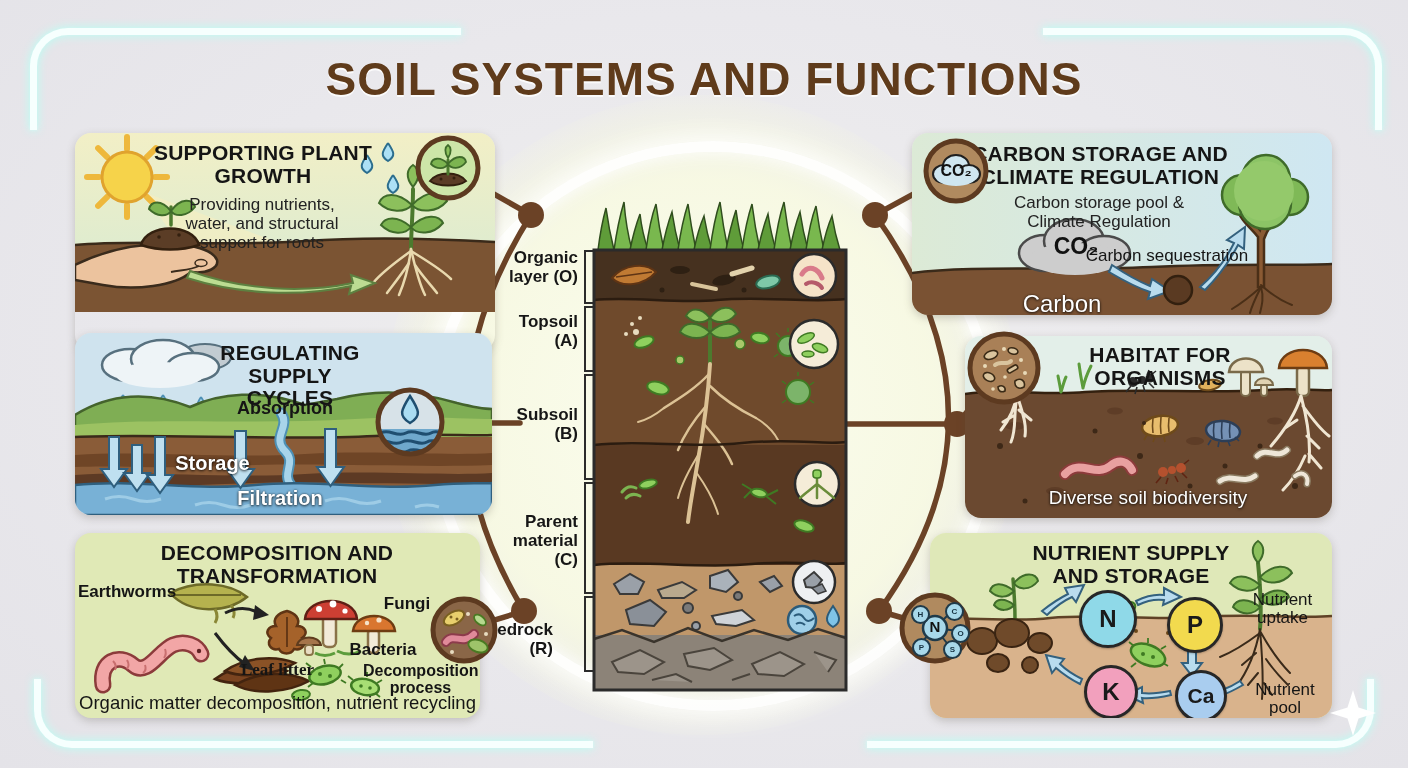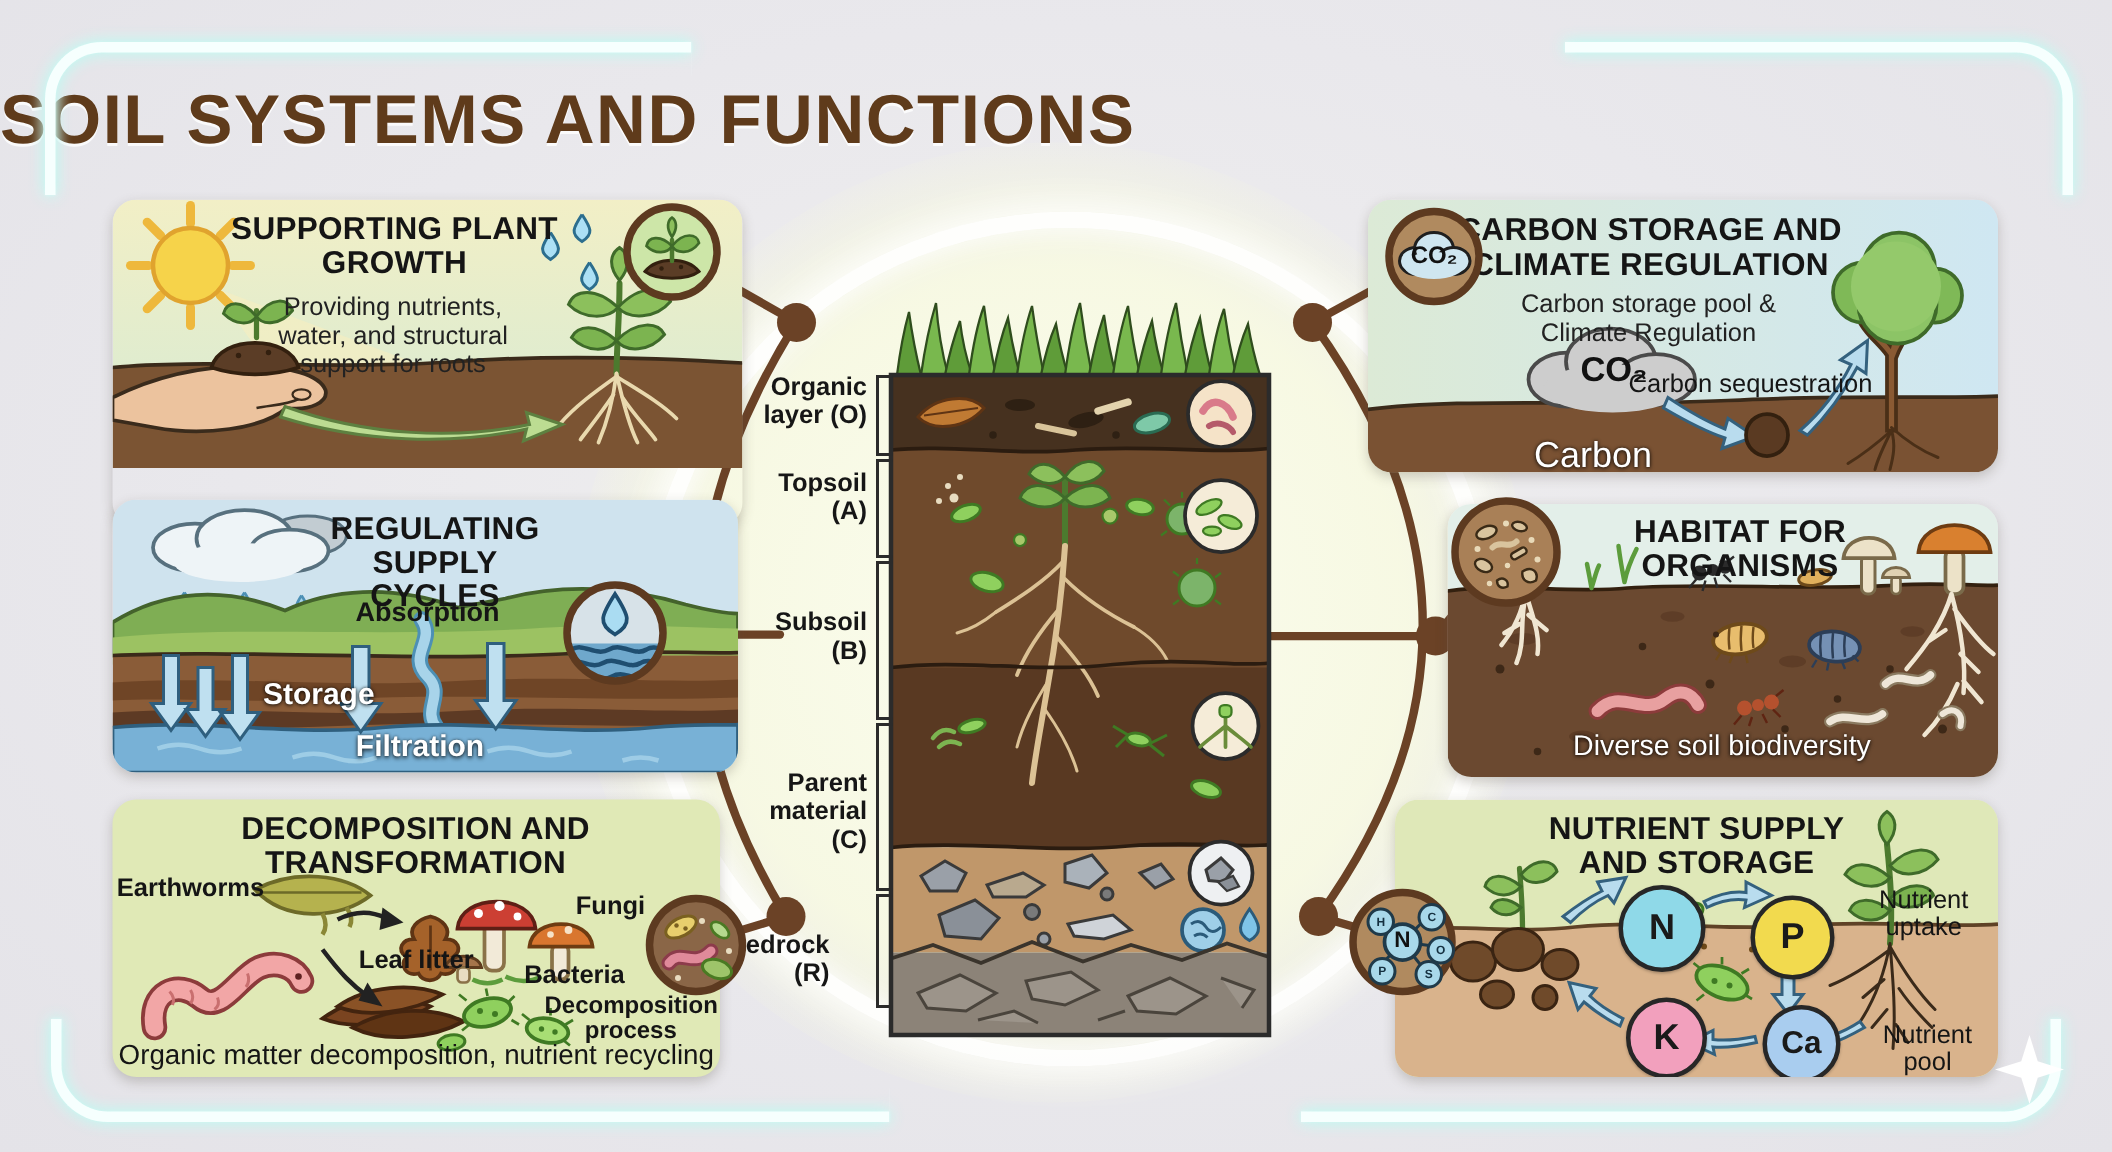--- a/index.html
+++ b/index.html
@@ -7,21 +7,21 @@
     background:radial-gradient(ellipse at 50% 45%, #f0efef 0%, #e9e8ec 55%, #e4e3e8 100%);
     font-family:"Liberation Sans","DejaVu Sans",sans-serif;}
   .abs{position:absolute;}
   
   .neon{position:absolute;border:0 solid #f6fffe;filter:drop-shadow(0 0 5px #b2f0e9) drop-shadow(0 0 1px #e4fffb);z-index:9;}
   .neon-tl{left:30px;top:28px;width:424px;height:95px;border-top-width:7px;border-left-width:7px;border-top-left-radius:38px;}
   .neon-tr{right:26px;top:28px;width:332px;height:95px;border-top-width:7px;border-right-width:7px;border-top-right-radius:38px;}
   .neon-bl{left:34px;bottom:20px;width:552px;height:62px;border-bottom-width:7px;border-left-width:7px;border-bottom-left-radius:38px;}
   .neon-br{right:34px;bottom:20px;width:500px;height:62px;border-bottom-width:7px;border-right-width:7px;border-bottom-right-radius:38px;}
   
-  .title{left:0;top:52px;width:1408px;font-size:46px;font-weight:800;
+  .title{left:0;top:52px;width:1408px;text-align:center;font-size:46px;font-weight:800;
     letter-spacing:1px;color:#5f3b1b;text-shadow:0 2px 0 rgba(255,255,255,.8);z-index:7;}
   
   .glow{left:382px;top:95px;width:640px;height:640px;border-radius:50%;z-index:2;
     background:radial-gradient(circle, rgba(251,253,238,.98) 0%, rgba(248,250,226,.9) 52%, rgba(246,248,222,.5) 64%, rgba(246,248,222,0) 73%);}
   .glow-ring{left:428px;top:141px;width:548px;height:548px;border-radius:50%;z-index:3;
     border:11px solid rgba(255,255,255,.95);box-shadow:0 0 22px 6px rgba(255,255,255,.9), inset 0 0 14px 3px rgba(255,255,255,.8);opacity:.92;}
   .connectors{left:0;top:0;z-index:4;}
   
   .panel{position:absolute;border-radius:16px;overflow:hidden;z-index:6;box-shadow:0 3px 8px rgba(80,70,60,.25);}
   .panel svg.art{position:absolute;left:0;top:0;}
@@ -411,21 +411,21 @@
             <line x1="302" y1="150" x2="307" y2="147"></line>
             <line x1="300" y1="160" x2="305" y2="164"></line>
           </g>
         <circle cx="286" cy="153" r="1.8" fill="#3f7a23"></circle>
           <circle cx="295" cy="155" r="1.8" fill="#3f7a23"></circle>
         <ellipse cx="226" cy="162" rx="9" ry="5" fill="#8fd05e" stroke="#3f7a23" stroke-width="2" transform="rotate(-8 226 162)"></ellipse>
       </g>
     </svg>
     <div class="pt" style="left:72px;top:9px;width:260px;">DECOMPOSITION AND TRANSFORMATION</div>
     <div class="lbl" style="left:2px;top:50px;width:100px;">Earthworms</div>
-    <div class="lbl" style="left:160px;top:98px;width:85px;">Leaf litter</div>
+    <div class="lbl" style="left:160px;top:128px;width:85px;font-family:Liberation Serif, serif;">Leaf litter</div>
     <div class="lbl" style="left:302px;top:62px;width:60px;">Fungi</div>
     <div class="lbl" style="left:268px;top:108px;width:80px;">Bacteria</div>
     <div class="lbl" style="left:288px;top:130px;width:115px;font-size:16px;">Decomposition process</div>
     <div class="lbl" style="left:0;top:160px;width:405px;font-size:18.5px;font-weight:500;">Organic matter decomposition, nutrient recycling</div>
   </section>
 
   <section class="panel" style="left:912px;top:133px;width:420px;height:182px;">
     <svg class="art" width="420" height="182" viewBox="0 0 420 182">
       <defs>
           <linearGradient id="rtg" x1="0" y1="0" x2="1" y2="0">

